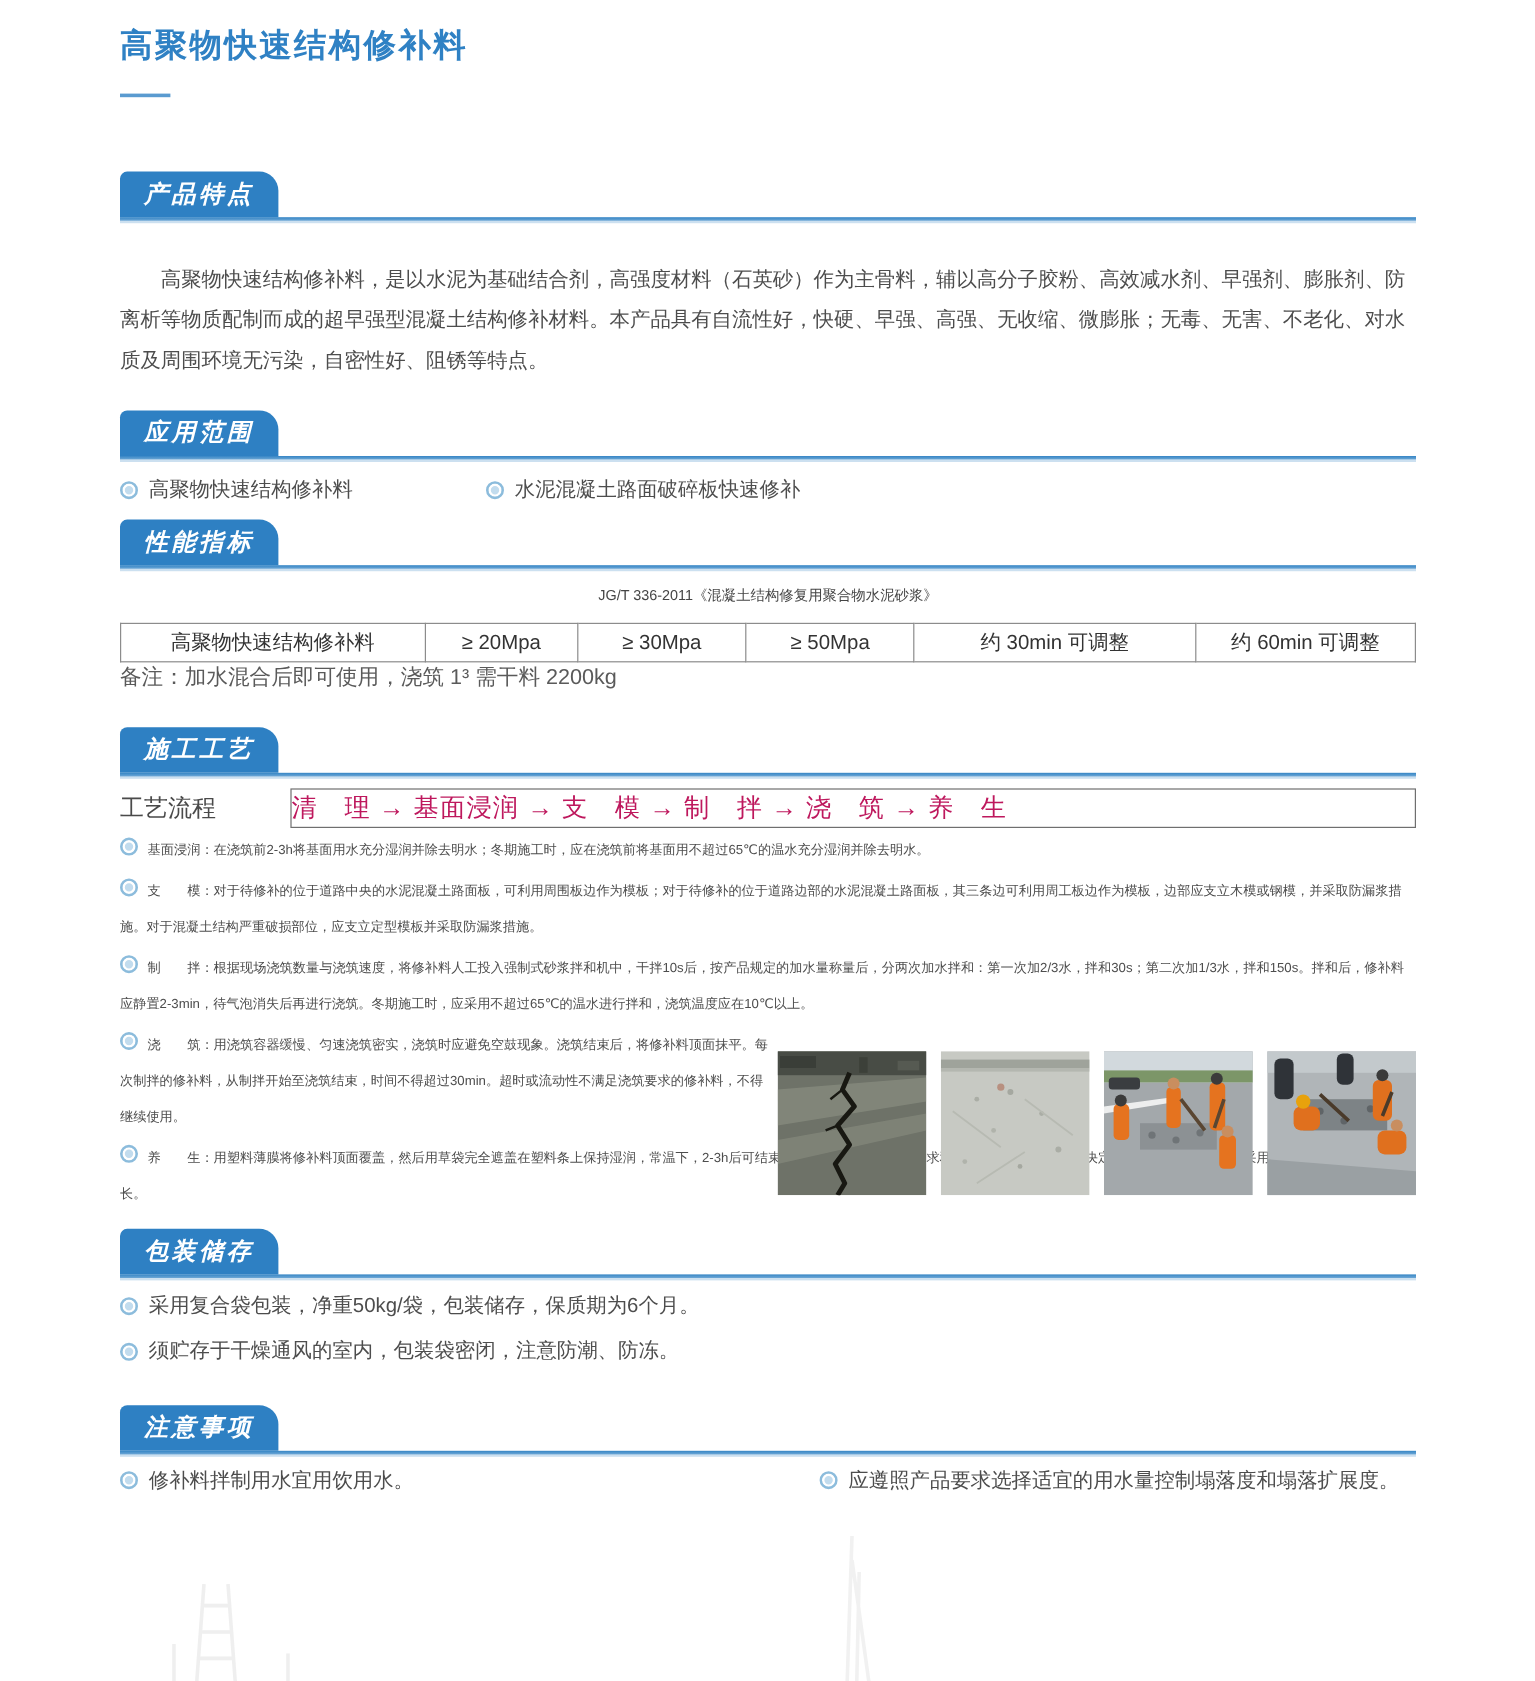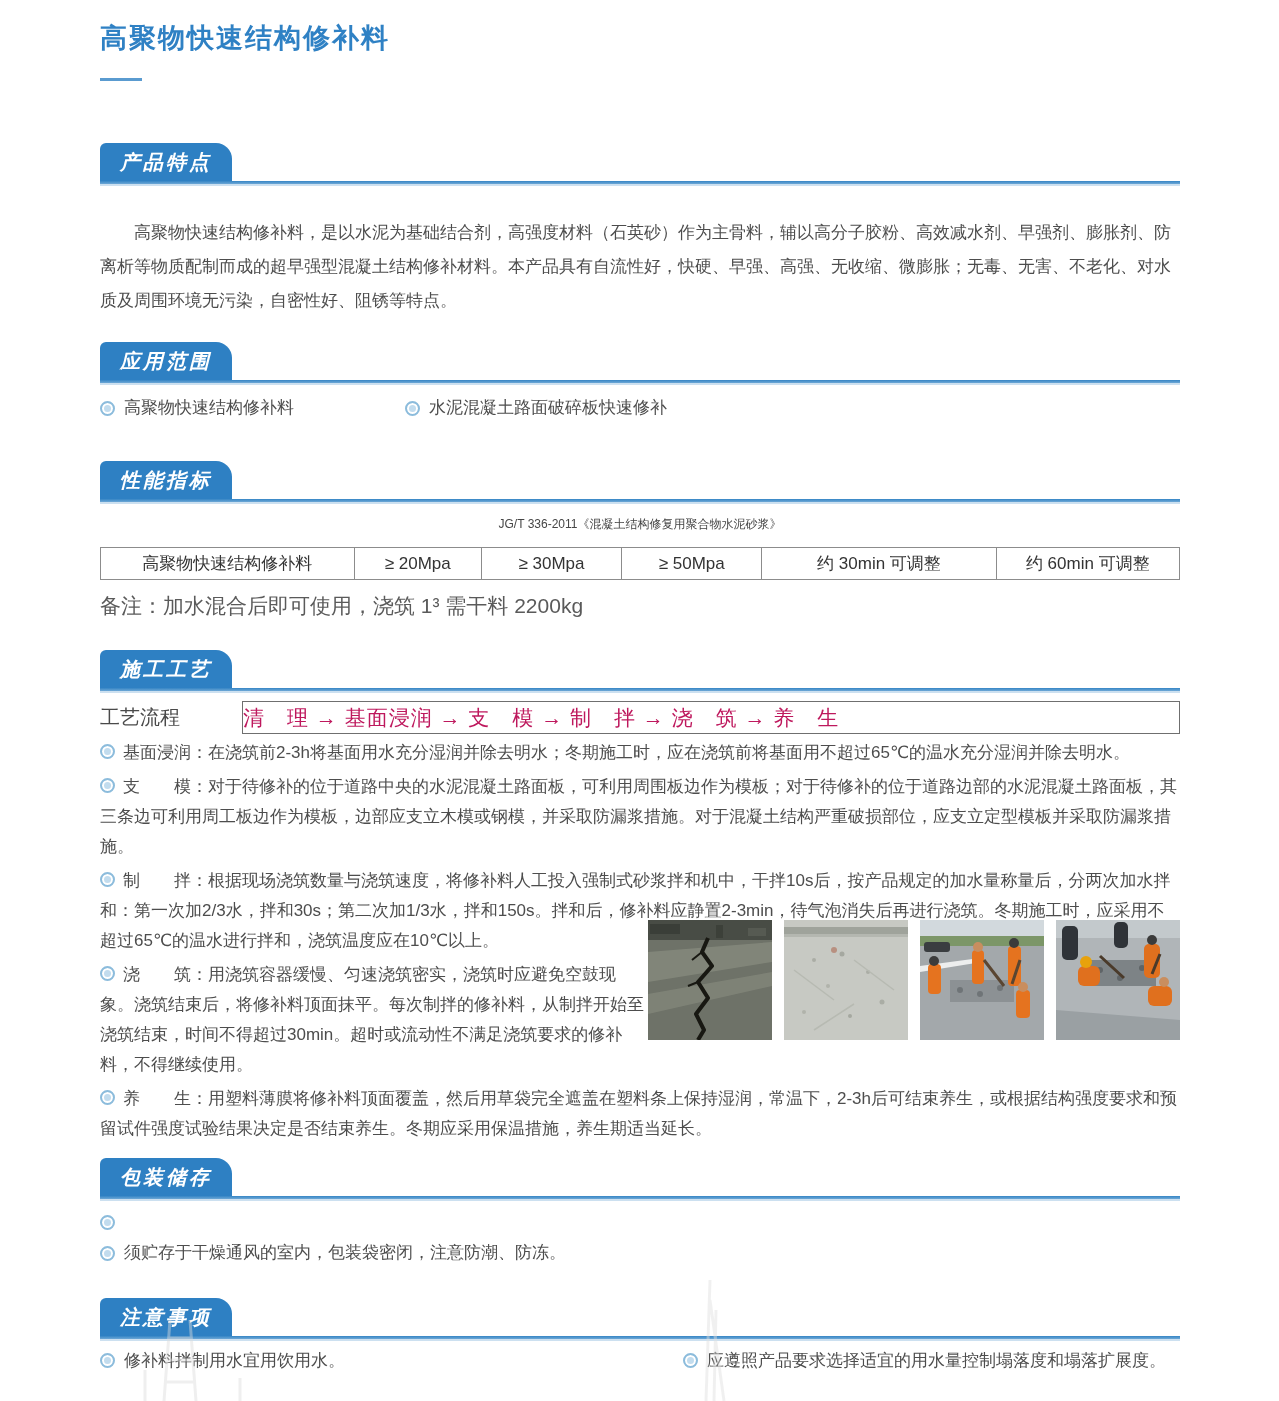--- a/index.html
+++ b/index.html
@@ -103,22 +103,22 @@
   }
   table.perf td{
     background:#ffffff;
     color:#333333;
     font-size:17px;
     text-align:center;
     height:29px;
     border:1px solid #8c8c8c;
   }
   .note{
-    margin-top:12px;
-    font-size:21px;
+    margin-top:0;
+    font-size:18px;
     color:#5a5a5a;
   }
   
   .process-sec{position:relative;}
   .flow-row{
     display:flex;
     align-items:center;
     margin-top:10px;
   }
   .flow-label{
@@ -131,21 +131,21 @@
     flex:1;
     border:1px solid #6f6f6f;
     height:31px;line-height:31px;
     text-align:left;
     font-size:21px;
     color:#be185d;
     letter-spacing:1px;
   }
   .step{
     margin:4px 0 0 0;
-    font-size:17px;
+    font-size:11px;
     line-height:30px;
     color:#4d4d4d;
   }
   .step .bullet{margin-right:8px;}
   .step.narrow{max-width:545px;}
   .photo-strip{
     position:absolute;
     top:270px;right:0;
     width:532px;
     display:flex;
@@ -161,21 +161,21 @@
     line-height:29px;
     margin-top:7px;
     color:#4d4d4d;
   }
   .notes-left{width:583px;flex:none;display:flex;align-items:flex-start;}
   .notes-right{flex:1;display:flex;align-items:flex-start;}
   .notes-row .bullet{margin-top:7px;}
   
   .mt-features{margin-top:62px;}
   .mt-app{margin-top:24px;}
-  .mt-perf{margin-top:40px;}
+  .mt-perf{margin-top:12px;}
   .mt-proc{margin-top:30px;}
   .mt-pack{margin-top:14px;}
   .mt-notes{margin-top:30px;}
   
   .watermark{position:absolute;opacity:0.45;pointer-events:none;}
 </style>
 </head>
 <body>
 
 <div class="content">
@@ -331,20 +331,21 @@
       </div>
     </div>
   </div>
 
   <div class="section-head mt-pack">
     <div class="tab">包装储存</div>
     <div class="rule"></div>
   </div>
   <div class="item-row">
     <span class="bullet"></span>
+    <span>采用复合袋包装，净重50kg/袋，包装储存，保质期为6个月。</span>
   </div>
   <div class="item-row">
     <span class="bullet"></span>
     <span>须贮存于干燥通风的室内，包装袋密闭，注意防潮、防冻。</span>
   </div>
 
   <div class="section-head mt-notes">
     <div class="tab">注意事项</div>
     <div class="rule"></div>
   </div>

